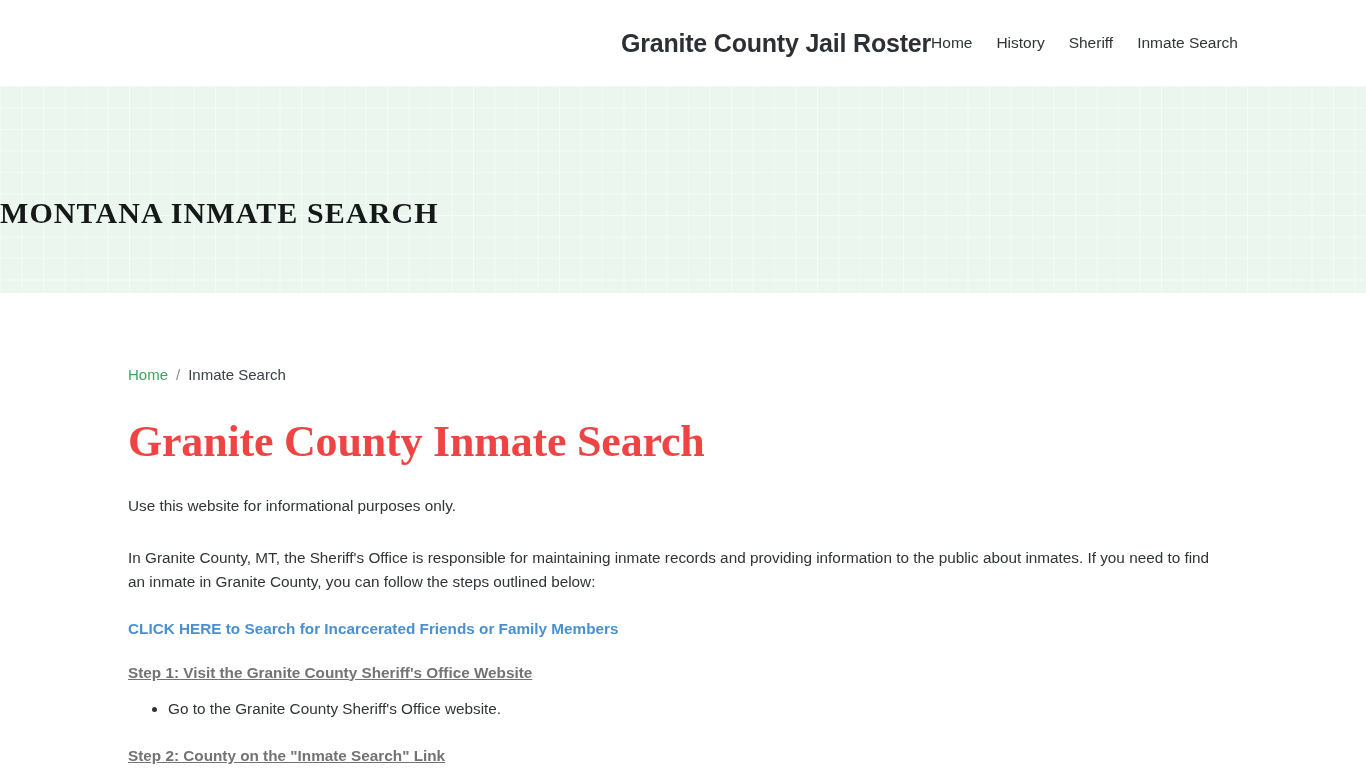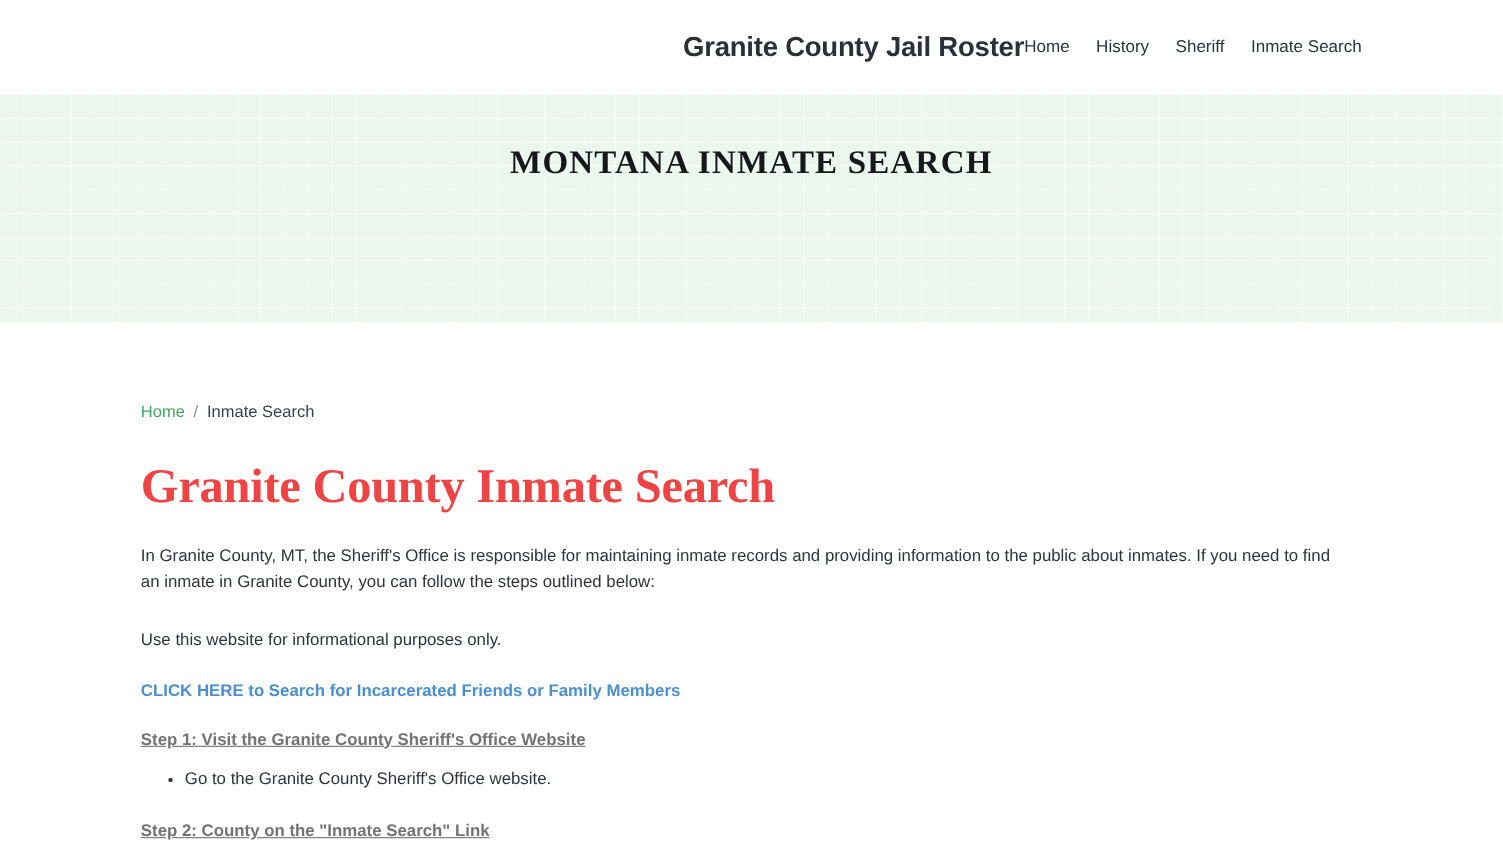--- a/index.html
+++ b/index.html
@@ -54,21 +54,20 @@
     height: 207px;
     background-color: #eaf6ee;
     background-image:
       linear-gradient(to right, rgba(255,255,255,0.55) 1px, transparent 1px),
       linear-gradient(to bottom, rgba(255,255,255,0.55) 1px, transparent 1px),
       linear-gradient(to right, rgba(210,235,220,0.40) 1px, transparent 1px),
       linear-gradient(to bottom, rgba(210,235,220,0.40) 1px, transparent 1px);
     background-size: 21.5px 21.5px, 21.5px 21.5px, 86px 86px, 86px 86px;
     background-position: 0 0, 0 0, 0 0, 0 0;
     display: flex;
-    flex-direction: column;
     align-items: center;
     justify-content: flex-start;
   }
   .hero-title {
     margin: 0;
     padding-top: 47px;
     font-family: "Liberation Serif", "DejaVu Serif", serif;
     font-size: 30px;
     font-weight: bold;
     letter-spacing: 1.1px;
@@ -231,23 +230,23 @@
 <main class="content">
 
   <div class="breadcrumb">
     <a class="breadcrumb-link" href="#">Home</a>
     <span class="breadcrumb-sep">/</span>
     <span class="breadcrumb-current">Inmate Search</span>
   </div>
 
   <h2 class="page-title">Granite County Inmate Search</h2>
 
+  <p class="body-text">Use this website for informational purposes only.</p>
+
   <p class="body-text">In Granite County, MT, the Sheriff's Office is responsible for maintaining inmate records and providing information to the public about inmates. If you need to find an inmate in Granite County, you can follow the steps outlined below:</p>
-
-  <p class="body-text">Use this website for informational purposes only.</p>
 
   <a class="cta-link" href="#">CLICK HERE to Search for Incarcerated Friends or Family Members</a>
 
   <p class="step-heading">Step 1: Visit the Granite County Sheriff's Office Website</p>
 
   <ul class="step-list">
     <li>Go to the Granite County Sheriff's Office website.</li>
   </ul>
 
   <p class="step-heading">Step 2: County on the "Inmate Search" Link</p>

